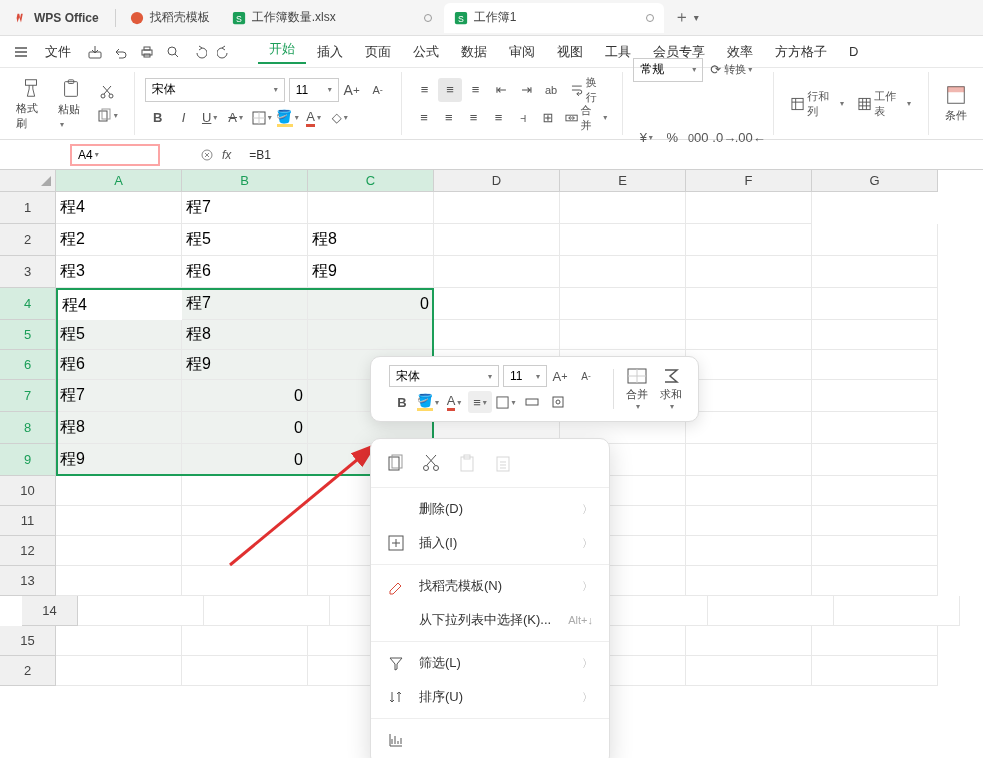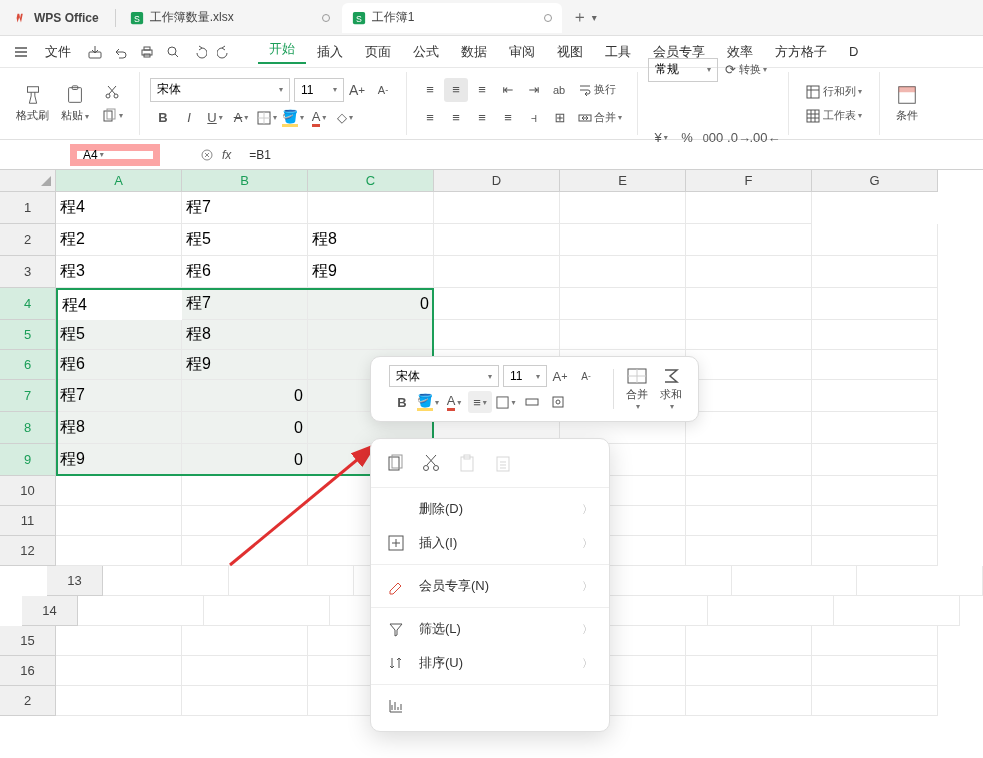--- a/index.html
+++ b/index.html
@@ -28,21 +28,21 @@
 .rcol { display: flex; flex-direction: column; align-items: center; justify-content: center; padding: 0 6px; font-size: 11px; color: #444; }
 .rcol .ricon { width: 22px; height: 22px; margin-bottom: 2px; }
 .rrow { display: flex; align-items: center; margin: 2px 0; }
 .font-select { height: 24px; border: 1px solid #ccc; padding: 0 6px; font-size: 12px; width: 140px; display: flex; align-items: center; justify-content: space-between; }
 .size-select { height: 24px; border: 1px solid #ccc; padding: 0 6px; font-size: 12px; width: 50px; margin-left: 4px; display: flex; align-items: center; justify-content: space-between; }
 .btn-icon { width: 24px; height: 24px; display: flex; align-items: center; justify-content: center; color: #555; margin: 0 1px; font-size: 13px; }
 .caret { font-size: 8px; color: #777; margin-left: 2px; }
 
 
 .formula-bar { height: 30px; display: flex; align-items: center; border-bottom: 1px solid #d0d0d0; padding: 0 10px; }
-.name-box { width: 90px; height: 22px; border: 7px solid #fca5a5; display: flex; align-items: center; padding: 0 6px; font-size: 12px; margin-left: 60px; }
+.name-box { width: 90px; height: 22px; border: 2px solid #fca5a5; display: flex; align-items: center; padding: 0 6px; font-size: 12px; margin-left: 60px; }
 .fx-area { display: flex; align-items: center; margin-left: 40px; font-size: 12px; color: #555; }
 .fx-input { margin-left: 10px; font-size: 12px; color: #333; }
 
 
 .grid-container { position: relative; }
 .col-headers { display: flex; height: 22px; }
 .corner { width: 56px; background: #f0f0f0; border-right: 1px solid #d0d0d0; border-bottom: 1px solid #d0d0d0; display:flex; align-items:center; justify-content:flex-end; padding-right:4px; }
 .corner-tri { width:0; height:0; border-style:solid; border-width:0 0 10px 10px; border-color: transparent transparent #aaa transparent; }
 .col-h { background: #f0f0f0; border-right: 1px solid #d0d0d0; border-bottom: 1px solid #d0d0d0; text-align: center; font-size: 13px; color: #444; line-height: 22px; }
 .col-h.sel { background: #d6ede0; color: #1b9e58; font-weight:500; }
@@ -86,20 +86,26 @@
 <body>
 
 <div class="tabs-bar">
   <div class="app-tab wps">
     <svg class="tlogo" viewBox="0 0 16 16">
         <path fill="#d94b3a" d="M2 3l2 10 2-6 2 6 2-10h-2l-1 5-1-5h-2l-1 5-1-5z"></path>
       </svg>
     <span>WPS Office</span>
   </div>
   <div class="divider-v"></div>
+  <div class="app-tab">
+    <svg class="tlogo" viewBox="0 0 16 16">
+        <circle cx="8" cy="8" r="7" fill="#e05a3a"></circle>
+      </svg>
+    <span>找稻壳模板</span>
+  </div>
   <div class="app-tab" style="min-width:220px; justify-content:space-between;">
     <span style="display:flex;align-items:center;">
       <svg class="tlogo" viewBox="0 0 16 16">
           <rect x="1" y="1" width="14" height="14" rx="2" fill="#1b9e58"></rect>
           <text x="8" y="12" text-anchor="middle" fill="#fff" font-size="10">S</text>
         </svg>
       <span>工作簿数量.xlsx</span>
     </span>
     <span class="dot"></span>
   </div>
@@ -293,21 +299,21 @@
       <div class="rrow">
         <div class="btn-icon">¥<span class="caret">▾</span></div>
         <div class="btn-icon">%</div>
         <div class="btn-icon"><sup>0</sup>00</div>
         <div class="btn-icon">.0→</div>
         <div class="btn-icon">.00←</div>
       </div>
     </div>
   </div>
   <div class="rgroup">
-    <div style="display:flex;flex-direction:column;">
+    <div style="display:flex;flex-direction:row;">
       <div class="btn-icon" style="width:auto;padding:0 6px;">
           <svg width="14" height="14" viewBox="0 0 14 14">
             <rect x="1" y="1" width="12" height="12" fill="none" stroke="#555"></rect>
             <path d="M1 5h12M5 1v12" stroke="#555"></path>
           </svg>
           <span style="font-size:11px;margin-left:3px;">行和列</span>
           <span class="caret">▾</span>
         </div>
       <div class="btn-icon" style="width:auto;padding:0 6px;">
           <svg width="14" height="14" viewBox="0 0 14 14">
@@ -473,21 +479,21 @@
       <div class="row" style="height: 30px;">
         <div class="row-h">12</div>
         <div class="cell" style="width: 126px;"></div>
         <div class="cell" style="width: 126px;"></div>
         <div class="cell" style="width: 126px;"></div>
         <div class="cell" style="width: 126px;"></div>
         <div class="cell" style="width: 126px;"></div>
         <div class="cell" style="width: 126px;"></div>
         <div class="cell" style="width: 126px;"></div>
       </div>
-      <div class="row" style="height: 30px; padding-left: 47px;">
+      <div class="row" style="height: 30px;">
         <div class="row-h">13</div>
         <div class="cell" style="width: 126px;"></div>
         <div class="cell" style="width: 126px;"></div>
         <div class="cell" style="width: 126px;"></div>
         <div class="cell" style="width: 126px;"></div>
         <div class="cell" style="width: 126px;"></div>
         <div class="cell" style="width: 126px;"></div>
         <div class="cell" style="width: 126px;"></div>
       </div>
       <div class="row" style="height: 30px; margin-left: 22px;">
@@ -495,30 +501,20 @@
         <div class="cell" style="width: 126px;"></div>
         <div class="cell" style="width: 126px;"></div>
         <div class="cell" style="width: 126px;"></div>
         <div class="cell" style="width: 126px;"></div>
         <div class="cell" style="width: 126px;"></div>
         <div class="cell" style="width: 126px;"></div>
         <div class="cell" style="width: 126px;"></div>
       </div>
       <div class="row" style="height: 30px;">
         <div class="row-h">15</div>
-        <div class="cell" style="width: 126px;"></div>
-        <div class="cell" style="width: 126px;"></div>
-        <div class="cell" style="width: 126px;"></div>
-        <div class="cell" style="width: 126px;"></div>
-        <div class="cell" style="width: 126px;"></div>
-        <div class="cell" style="width: 126px;"></div>
-        <div class="cell" style="width: 126px;"></div>
-      </div>
-      <div class="row" style="height: 30px;">
-        <div class="row-h">16</div>
         <div class="cell" style="width: 126px;"></div>
         <div class="cell" style="width: 126px;"></div>
         <div class="cell" style="width: 126px;"></div>
         <div class="cell" style="width: 126px;"></div>
         <div class="cell" style="width: 126px;"></div>
         <div class="cell" style="width: 126px;"></div>
         <div class="cell" style="width: 126px;"></div>
       </div>
       <div class="row" style="height: 30px;">
         <div class="row-h">2</div>
@@ -642,22 +638,27 @@
       </svg>
     <span class="cm-label">插入(I)</span>
     <span class="cm-arrow">〉</span>
   </div>
   <div class="cm-sep"></div>
   <div class="cm-item">
     <svg class="cm-icon" viewBox="0 0 18 18">
         <path d="M3 14l8-8 3 3-8 8H3z" fill="none" stroke="#d94b3a"></path>
         <path d="M11 6l3 3" stroke="#d94b3a"></path>
       </svg>
-    <span class="cm-label">会员专享(N)</span>
+    <span class="cm-label">找稻壳模板(N)</span>
     <span class="cm-arrow">〉</span>
+  </div>
+  <div class="cm-item">
+    <span class="cm-icon"></span>
+    <span class="cm-label">从下拉列表中选择(K)...</span>
+    <span class="cm-hint">Alt+↓</span>
   </div>
   <div class="cm-sep"></div>
   <div class="cm-item">
     <svg class="cm-icon" viewBox="0 0 18 18">
         <path d="M3 4h12l-5 6v5l-2 1v-6z" fill="none" stroke="#555"></path>
       </svg>
     <span class="cm-label">筛选(L)</span>
     <span class="cm-arrow">〉</span>
   </div>
   <div class="cm-item">

